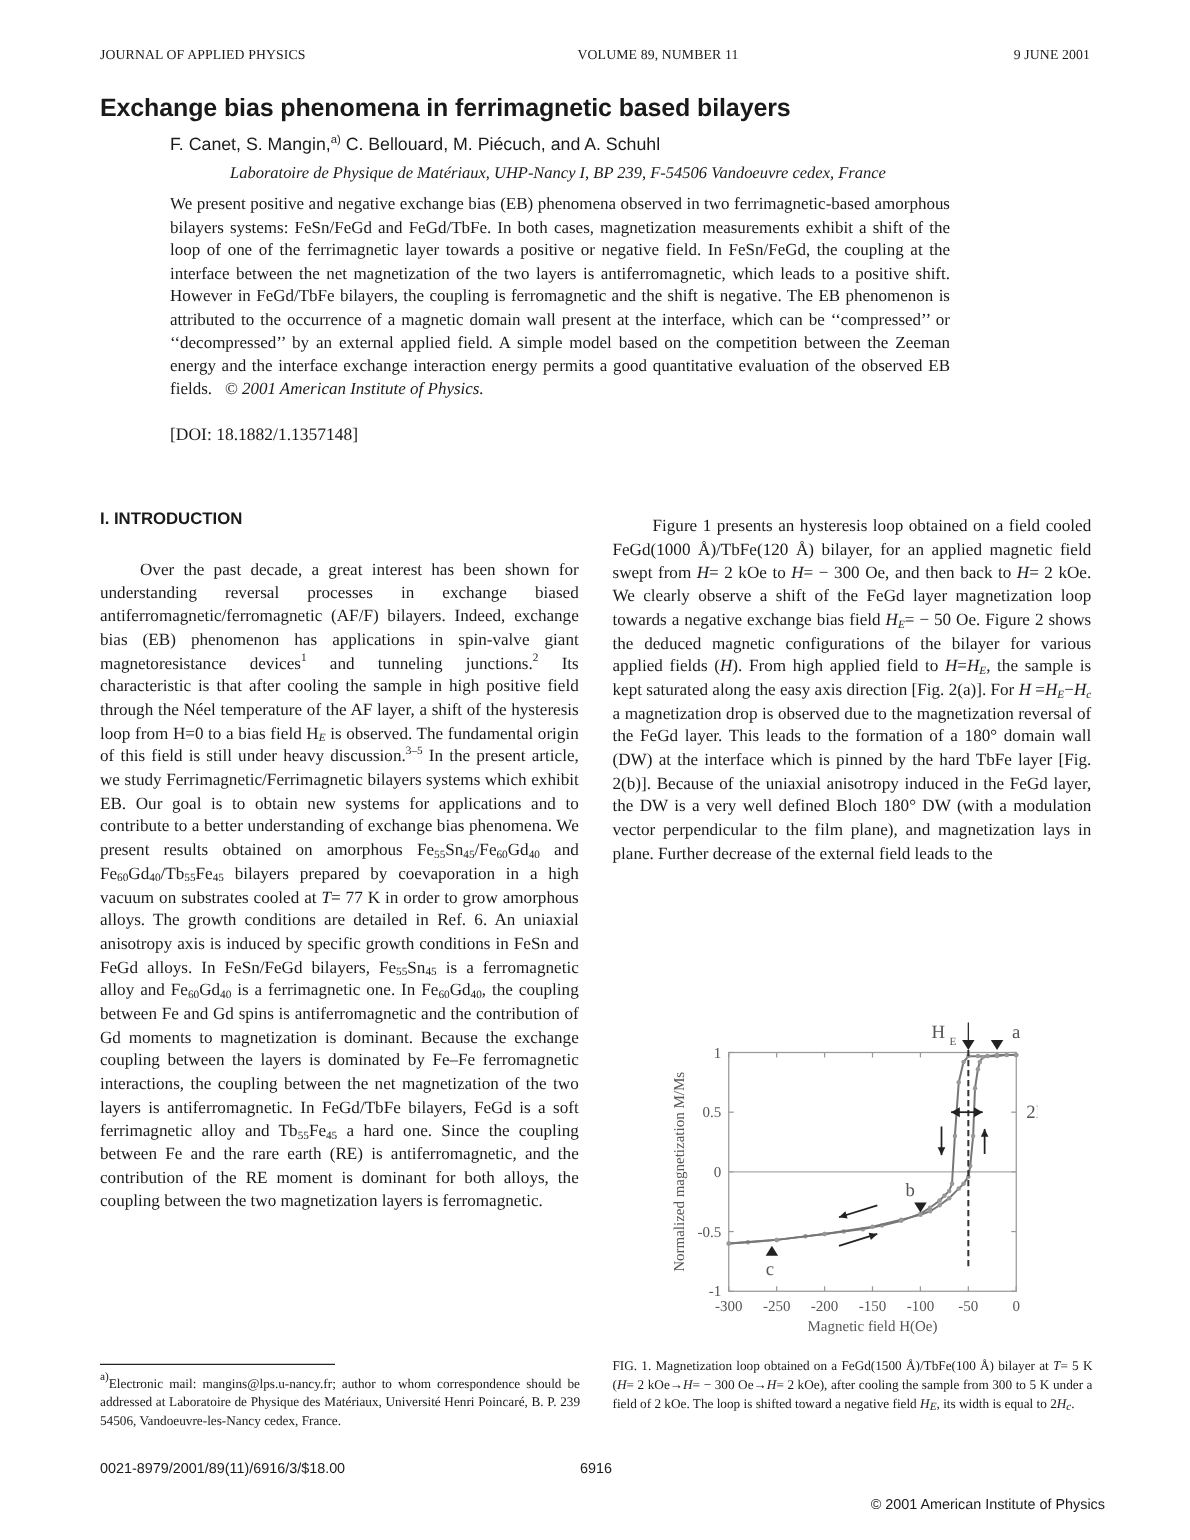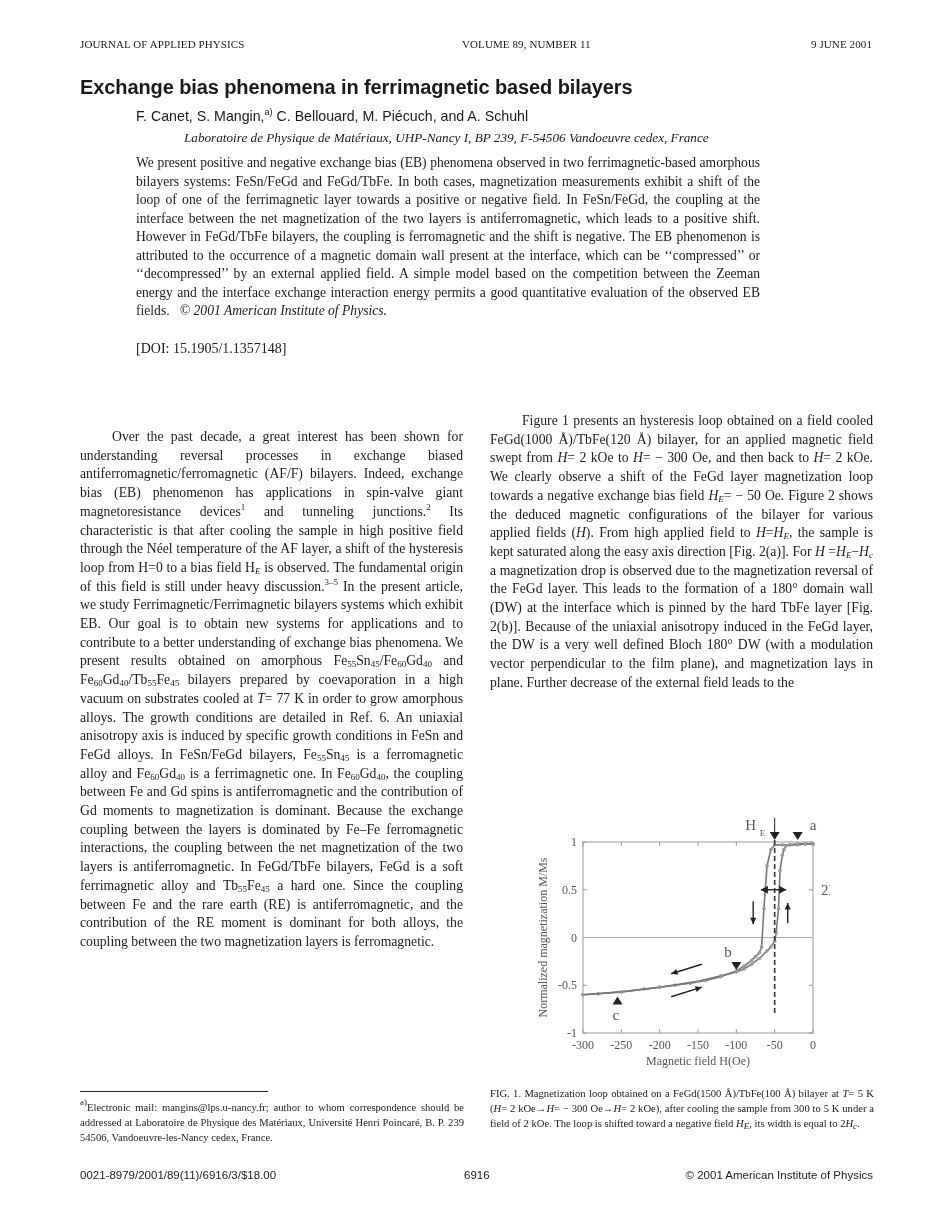--- a/index.html
+++ b/index.html
@@ -38,23 +38,24 @@
 <body>
 
 <div class="abs serif running-head" style="left:80px;">JOURNAL OF APPLIED PHYSICS</div>
 <div class="abs serif running-head" style="left:462px;">VOLUME 89, NUMBER 11</div>
 <div class="abs serif running-head" style="right:80px;">9 JUNE 2001</div>
 
 <div class="abs sans title">Exchange bias phenomena in ferrimagnetic based bilayers</div>
 <div class="abs sans authors"><span>F. Canet, S. Mangin,</span><span class="sup">a)</span><span> C. Bellouard, M. Piécuch, and A. Schuhl</span></div>
 <div class="abs serif affil">Laboratoire de Physique de Matériaux, UHP-Nancy I, BP 239, F-54506 Vandoeuvre cedex, France</div>
 <div class="abs serif abstract"><span>We present positive and negative exchange bias (EB) phenomena observed in two ferrimagnetic-based amorphous bilayers systems: FeSn/FeGd and FeGd/TbFe. In both cases, magnetization measurements exhibit a shift of the loop of one of the ferrimagnetic layer towards a positive or negative field. In FeSn/FeGd, the coupling at the interface between the net magnetization of the two layers is antiferromagnetic, which leads to a positive shift. However in FeGd/TbFe bilayers, the coupling is ferromagnetic and the shift is negative. The EB phenomenon is attributed to the occurrence of a magnetic domain wall present at the interface, which can be ‘‘compressed’’ or ‘‘decompressed’’ by an external applied field. A simple model based on the competition between the Zeeman energy and the interface exchange interaction energy permits a good quantitative evaluation of the observed EB fields.</span>&nbsp;&nbsp; <span class="copy">© 2001 American Institute of Physics.</span></div>
-<div class="abs serif doi">[DOI: 15.1905/1.1357148]</div>
+<div class="abs serif doi">[DOI: 18.1882/1.1357148]</div>
 
 <div class="abs col serif" style="left:80px; top:406px;">
+  <div class="sans section-head">I. INTRODUCTION</div>
   <p class="indent" style="margin-top:22px;"><span>Over the past decade, a great interest has been shown for understanding reversal processes in exchange biased antiferromagnetic/ferromagnetic (AF/F) bilayers. Indeed, exchange bias (EB) phenomenon has applications in spin-valve giant magnetoresistance devices</span><span class="sup">1</span><span> and tunneling junctions.</span><span class="sup">2</span><span> Its characteristic is that after cooling the sample in high positive field through the Néel temperature of the AF layer, a shift of the hysteresis loop from H=0 to a bias field H</span><span class="sub it">E</span><span> is observed. The fundamental origin of this field is still under heavy discussion.</span><span class="sup">3–5</span><span> In the present article, we study Ferrimagnetic/Ferrimagnetic bilayers systems which exhibit EB. Our goal is to obtain new systems for applications and to contribute to a better understanding of exchange bias phenomena. We present results obtained on amorphous Fe</span><span class="sub">55</span><span>Sn</span><span class="sub">45</span><span>/Fe</span><span class="sub">60</span><span>Gd</span><span class="sub">40</span><span> and Fe</span><span class="sub">60</span><span>Gd</span><span class="sub">40</span><span>/Tb</span><span class="sub">55</span><span>Fe</span><span class="sub">45</span><span> bilayers prepared by coevaporation in a high vacuum on substrates cooled at </span><span class="it">T</span><span>= 77 K in order to grow amorphous alloys. The growth conditions are detailed in Ref. 6. An uniaxial anisotropy axis is induced by specific growth conditions in FeSn and FeGd alloys. In FeSn/FeGd bilayers, Fe</span><span class="sub">55</span><span>Sn</span><span class="sub">45</span><span> is a ferromagnetic alloy and Fe</span><span class="sub">60</span><span>Gd</span><span class="sub">40</span><span> is a ferrimagnetic one. In Fe</span><span class="sub">60</span><span>Gd</span><span class="sub">40</span><span>, the coupling between Fe and Gd spins is antiferromagnetic and the contribution of Gd moments to magnetization is dominant. Because the exchange coupling between the layers is dominated by Fe–Fe ferromagnetic interactions, the coupling between the net magnetization of the two layers is antiferromagnetic. In FeGd/TbFe bilayers, FeGd is a soft ferrimagnetic alloy and Tb</span><span class="sub">55</span><span>Fe</span><span class="sub">45</span><span> a hard one. Since the coupling between Fe and the rare earth (RE) is antiferromagnetic, and the contribution of the RE moment is dominant for both alloys, the coupling between the two magnetization layers is ferromagnetic.</span></p>
 </div>
 
 <div class="abs col serif" style="left:490px; top:406px;">
   <p class="indent" style="margin-top:6px;"><span>Figure 1 presents an hysteresis loop obtained on a field cooled FeGd(1000 Å)/TbFe(120 Å) bilayer, for an applied magnetic field swept from </span><span class="it">H</span><span>= 2 kOe to </span><span class="it">H</span><span>= − 300 Oe, and then back to </span><span class="it">H</span><span>= 2 kOe. We clearly observe a shift of the FeGd layer magnetization loop towards a negative exchange bias field </span><span class="it">H</span><span class="sub it">E</span><span>= − 50 Oe. Figure 2 shows the deduced magnetic configurations of the bilayer for various applied fields (</span><span class="it">H</span><span>). From high applied field to </span><span class="it">H</span><span>=</span><span class="it">H</span><span class="sub it">E</span><span>, the sample is kept saturated along the easy axis direction [Fig. 2(a)]. For </span><span class="it">H</span> <span>=</span><span class="it">H</span><span class="sub it">E</span><span>−</span><span class="it">H</span><span class="sub it">c</span><span> a magnetization drop is observed due to the magnetization reversal of the FeGd layer. This leads to the formation of a 180° domain wall (DW) at the interface which is pinned by the hard TbFe layer [Fig. 2(b)]. Because of the uniaxial anisotropy induced in the FeGd layer, the DW is a very well defined Bloch 180° DW (with a modulation vector perpendicular to the film plane), and magnetization lays in plane. Further decrease of the external field leads to the</span></p>
 </div>
 
 <svg id="fig1" viewBox="0 0 310 280">
   <g id="axes">
       <rect x="63" y="37" width="230" height="191" fill="none" stroke="#999" stroke-width="1"></rect>
@@ -178,14 +179,14 @@
   <text id="ylabel" text-anchor="middle" font-size="12" transform="translate(27,132.5) rotate(-90)">Normalized magnetization M/Ms</text>
 </svg>
 
 <div class="abs footnote-rule"></div>
 <div class="abs serif footnote"><span class="sup">a)</span><span>Electronic mail: mangins@lps.u-nancy.fr; author to whom correspondence should be addressed at Laboratoire de Physique des Matériaux, Université Henri Poincaré, B. P. 239 54506, Vandoeuvre-les-Nancy cedex, France.</span></div>
 
 <div class="abs serif caption"><span>FIG. 1. Magnetization loop obtained on a FeGd(1500 Å)/TbFe(100 Å) bilayer at </span><span class="it">T</span><span>= 5 K (</span><span class="it">H</span><span>= 2 kOe→</span><span class="it">H</span><span>= − 300 Oe→</span><span class="it">H</span><span>= 2 kOe), after cooling the sample from 300 to 5 K under a field of 2 kOe. The loop is shifted toward a negative field </span><span class="it">H</span><span class="sub it">E</span><span>, its width is equal to 2</span><span class="it">H</span><span class="sub it">c</span><span>.</span></div>
 
 <div class="abs sans footer" style="left:80px;">0021-8979/2001/89(11)/6916/3/$18.00</div>
 <div class="abs sans footer" style="left:464px;">6916</div>
-<div class="abs sans footer" style="right:79px;">© 2001 American Institute of Physics</div>
+<div class="abs sans footer" style="right:68px;margin-top:29px;">© 2001 American Institute of Physics</div>
 <div class="abs sans download">Downloaded 19 Jul 2005 to 218.4.189.24. Redistribution subject to AIP license or copyright, see http://jap.aip.org/jap/copyright.jsp</div>
 
 </body></html>

